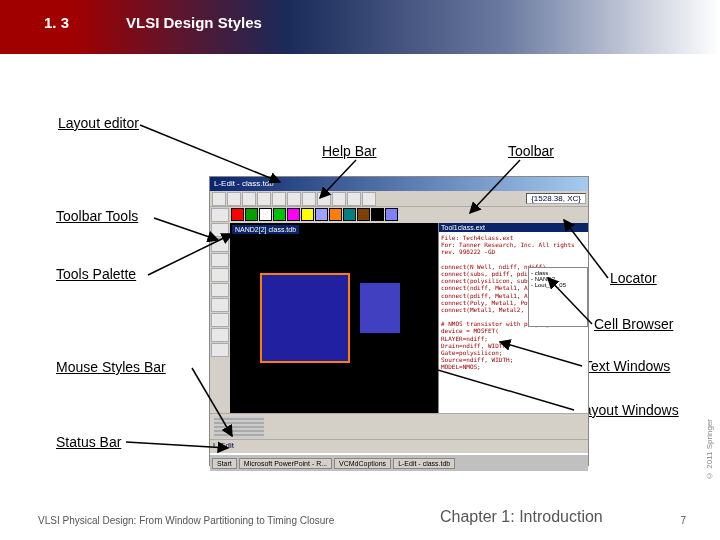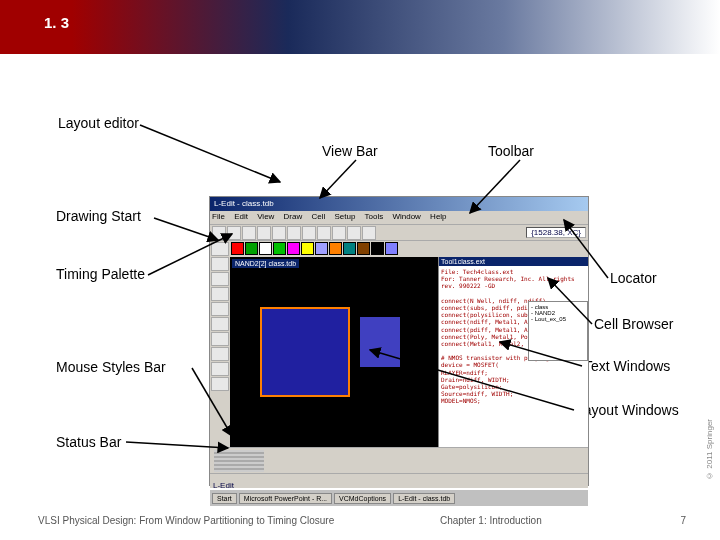--- a/index.html
+++ b/index.html
@@ -33,25 +33,26 @@
     top: 14px;
     left: 126px;
     color: #fff;
     font-size: 15px;
     font-weight: bold;
   }
   .label {
     position: absolute;
     font-size: 14px;
     color: #000;
+    text-decoration: underline;
   }
   
   .app {
     position: absolute;
-    top: 196px;
+    top: 176px;
     left: 209px;
     width: 380px;
     height: 290px;
     border: 1px solid #888;
     background: #404040;
     font-size: 8px;
   }
   .app-title {
     height: 14px;
     background: linear-gradient(to right, #0a246a, #a6caf0);
@@ -197,21 +198,21 @@
     width: 50px;
     height: 22px;
     background: repeating-linear-gradient(0deg, #ccc 0, #ccc 2px, #aaa 2px, #aaa 4px);
   }
   .statusbar {
     height: 14px;
     background: #d4d0c8;
     border-top: 1px solid #aaa;
     font-size: 8px;
     color: #004;
-    padding: 7px 3px;
+    padding: 1px 3px;
   }
   .taskbar {
     height: 18px;
     background: #c0c0c0;
     border-top: 2px solid #fff;
     display: flex;
     align-items: center;
     gap: 2px;
     padding: 0 2px;
     font-size: 7px;
@@ -234,21 +235,21 @@
     position: absolute;
     bottom: 14px;
     left: 38px;
     font-size: 10px;
     color: #555;
   }
   .footer-mid {
     position: absolute;
     bottom: 14px;
     left: 440px;
-    font-size: 10px;
+    font-size: 16px;
     color: #555;
   }
   .footer-right {
     position: absolute;
     bottom: 14px;
     right: 34px;
     font-size: 10px;
     color: #555;
   }
   .copyright {
@@ -259,47 +260,37 @@
     color: #888;
     writing-mode: vertical-rl;
     transform: rotate(180deg);
   }
 </style>
 </head>
 <body>
 
 <div class="header">
   <div class="header-num">1. 3</div>
+  <div class="header-title">VLSI Design Styles</div>
 </div>
 
 <div class="label" style="top:115px;left:58px">Layout editor</div>
-<div class="label" style="top:143px;left:322px">View Bar</div>
-<div class="label" style="top:143px;left:488px">Toolbar</div>
-<div class="label" style="top:208px;left:56px">Drawing Start</div>
-<div class="label" style="top:266px;left:56px">Timing Palette</div>
+<div class="label" style="top:143px;left:322px">Help Bar</div>
+<div class="label" style="top:143px;left:508px">Toolbar</div>
+<div class="label" style="top:208px;left:56px">Toolbar Tools</div>
+<div class="label" style="top:266px;left:56px">Tools Palette</div>
 <div class="label" style="top:270px;left:610px">Locator</div>
 <div class="label" style="top:316px;left:594px">Cell Browser</div>
 <div class="label" style="top:359px;left:56px">Mouse Styles Bar</div>
 <div class="label" style="top:358px;left:584px">Text Windows</div>
 <div class="label" style="top:402px;left:576px">Layout Windows</div>
 <div class="label" style="top:434px;left:56px">Status Bar</div>
 
 <div class="app">
   <div class="app-title">L-Edit - class.tdb</div>
-  <div class="app-menu">
-    <span>File</span>
-    <span>Edit</span>
-    <span>View</span>
-    <span>Draw</span>
-    <span>Cell</span>
-    <span>Setup</span>
-    <span>Tools</span>
-    <span>Window</span>
-    <span>Help</span>
-  </div>
   <div class="app-toolbar">
     <div class="tb-btn"></div>
     <div class="tb-btn"></div>
     <div class="tb-btn"></div>
     <div class="tb-btn"></div>
     <div class="tb-btn"></div>
     <div class="tb-btn"></div>
     <div class="tb-btn"></div>
     <div class="tb-btn"></div>
     <div class="tb-btn"></div>

